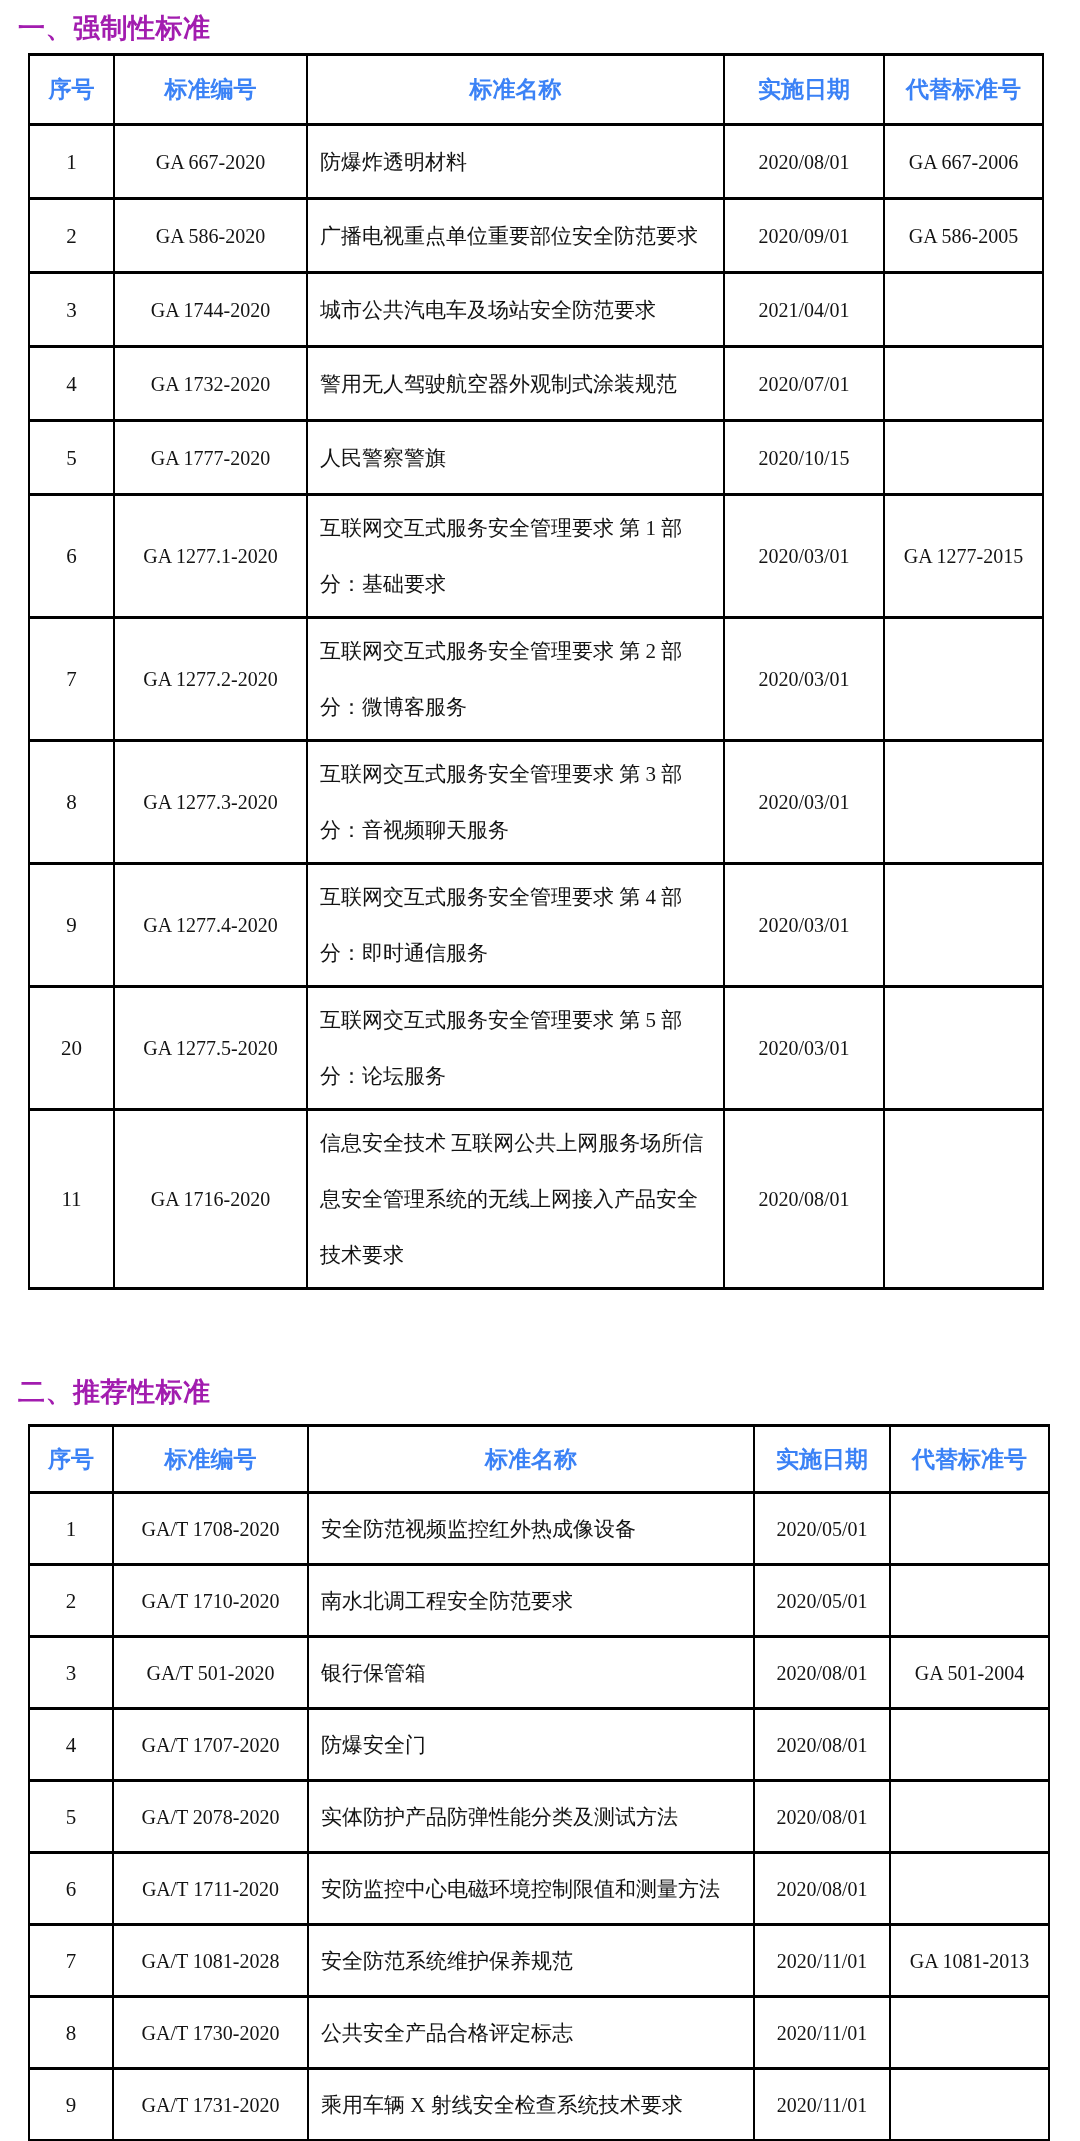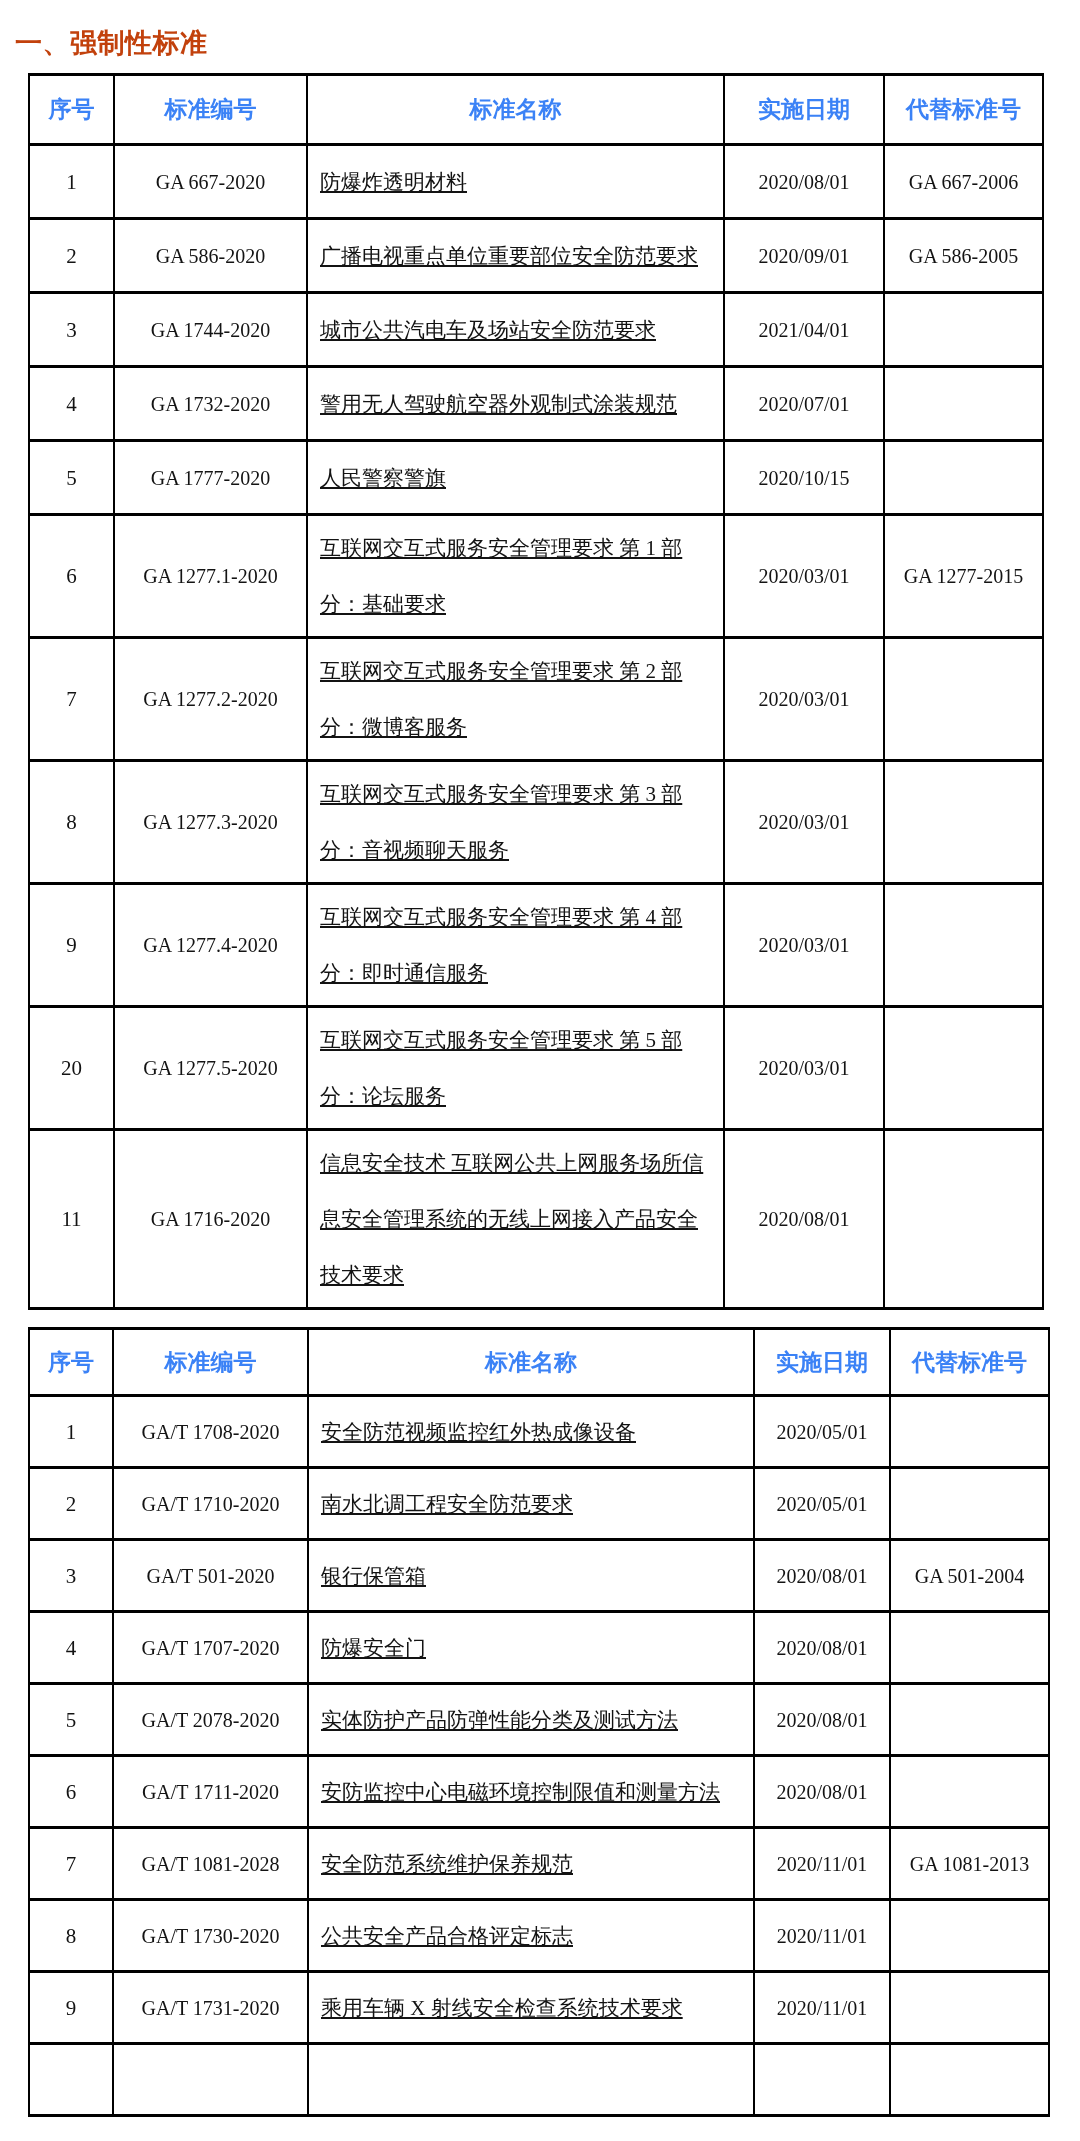--- a/index.html
+++ b/index.html
@@ -11,26 +11,27 @@
     width: 1080px;
     height: 2141px;
     overflow: hidden;
     color: #111111;
     font-family: "Liberation Serif", "DejaVu Serif", serif;
   }
   .doc {
     padding-top: 13px;
   }
   .sec-title {
-    margin: 15px;
+    margin: 0;
+    padding-left: 18px;
     font-family: "Liberation Sans", "DejaVu Sans", sans-serif;
     font-weight: 700;
     font-size: 27px;
     line-height: 30px;
-    color: #c2410c;
+    color: #a21caf;
     letter-spacing: 0.5px;
   }
   .sec-recommended .sec-title {
     margin-top: 87px;
   }
   table.std-table {
     border-collapse: collapse;
     table-layout: fixed;
     margin-left: 28px;
     background: #ffffff;
@@ -67,21 +68,20 @@
     line-height: 26px;
   }
   .std-table td.c1, .std-table td.c3, .std-table td.c4 {
     font-size: 20px;
     white-space: nowrap;
   }
   .std-table td.c2 {
     text-align: left;
     padding: 4px 12px;
     line-height: 56px;
-    text-decoration: underline;
   }
 
   
   #table-0 col.w0 { width: 85px; }
   #table-0 col.w1 { width: 193px; }
   #table-0 col.w2 { width: 417px; }
   #table-0 col.w3 { width: 160px; }
   #table-0 col.w4 { width: 159px; }
   
   #table-1 col.w0 { width: 84px; }
@@ -190,20 +190,21 @@
             <td class="c1">GA 1716-2020</td>
             <td class="c2">信息安全技术 互联网公共上网服务场所信息安全管理系统的无线上网接入产品安全技术要求</td>
             <td class="c3">2020/08/01</td>
             <td class="c4"></td>
           </tr>
         </tbody>
     </table>
   </section>
 
   <section class="sec-recommended">
+    <h2 class="sec-title">二、推荐性标准</h2>
     <table id="table-1" class="std-table">
       <colgroup>
         <col class="w0">
           <col class="w1">
           <col class="w2">
           <col class="w3">
           <col class="w4">
       </colgroup>
       <thead>
         <tr>

